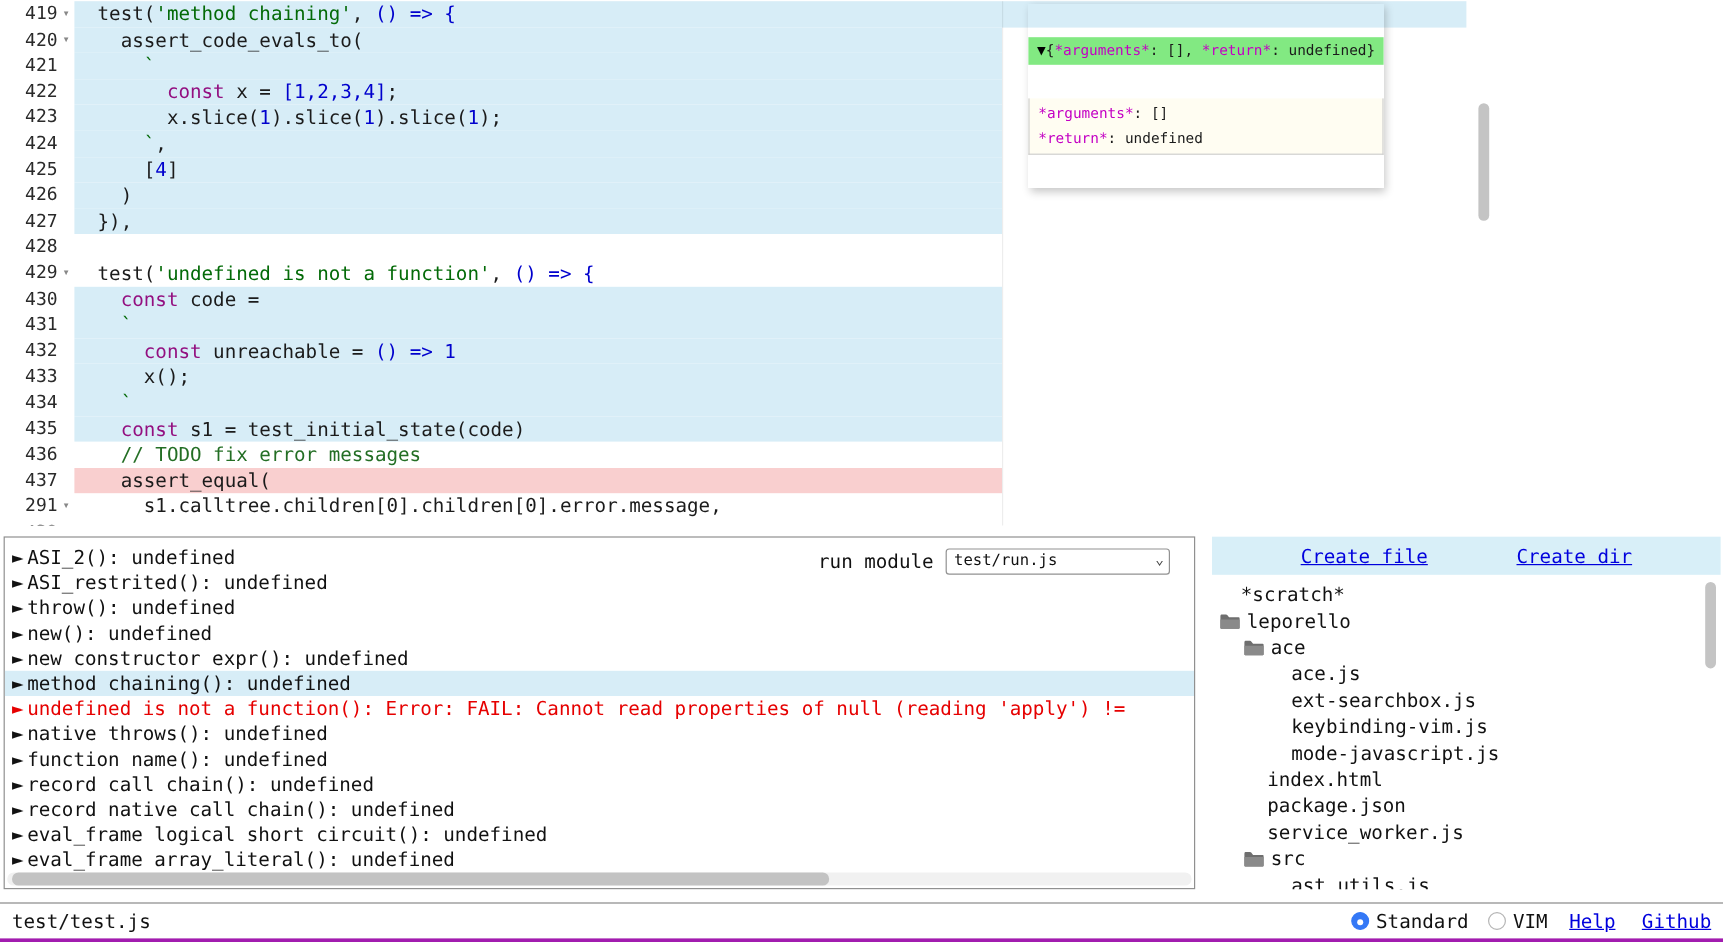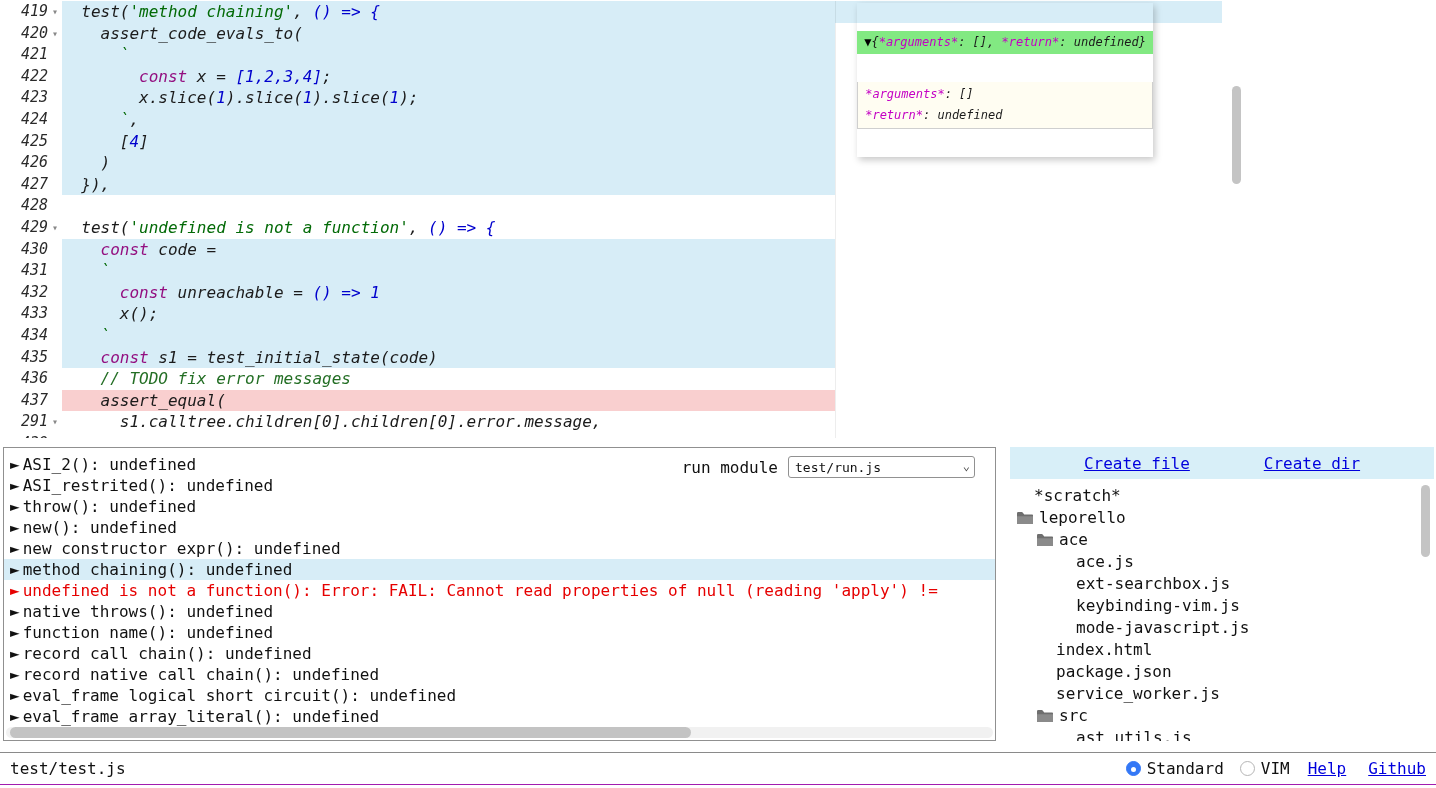--- a/index.html
+++ b/index.html
@@ -5,21 +5,21 @@
   * { box-sizing: border-box; margin: 0; padding: 0; }
   html,body { width:1436px; height:788px; background:#fff; overflow:hidden;
               font-family:"DejaVu Sans Mono", monospace; }
   :root{
     --hl-blue:#d7edf7; --hl-pink:#f9cfcf; --tooltip-green:#82e982; --tooltip-cream:#fffdf2;
     --link-blue:#0000dd; --error-red:#e60000; --str-green:#036a07; --kw-purple:#930f80;
     --num-blue:#0000cd; --com-green:#236e24; --key-magenta:#c400c4; --files-header-blue:#d8eff8;
     --radio-blue:#3478f6;
   }
   
-  .editor{position:absolute; left:0; top:0; width:1248px; height:438px; overflow:hidden; background:#fff;font-style:italic;}
+  .editor{position:absolute; left:0; top:0; width:1248px; height:438px; overflow:hidden; background:#fff;}
   .gutter{position:absolute; left:0; top:1px; width:62px;}
   .gutter-line{height:21.6px; line-height:21.6px; font-size:15px; color:#2a2a2a;
                display:flex; justify-content:flex-end; align-items:center;}
   .g-fold{width:14px; font-size:10px; color:#888; text-align:center;}
   .content{position:absolute; left:62px; top:1px; right:26px;}
   .code-line{position:relative; height:21.6px; line-height:21.6px; font-size:16px;
              white-space:pre; color:#1b1b1b;}
   .code-line > span{position:relative; z-index:2;}
   .code-line::before{content:""; position:absolute; left:0; top:0; height:100%; width:0; z-index:0;}
   .hl-blue::before{width:773px; background:var(--hl-blue);}
@@ -63,21 +63,21 @@
   .files-header{height:32px; background:var(--files-header-blue); display:flex;
                 align-items:center; justify-content:space-evenly; font-size:16px;}
   .files-header a{color:var(--link-blue); text-decoration:underline;}
   .file-tree{padding-top:6px;}
   .tree-row{height:22px; line-height:22px; font-size:16px; display:flex; align-items:center;
             white-space:pre; color:#111;}
   .folder-icon{margin-right:5px; flex:none;}
   .files-thumb{right:4px; top:38px; height:72px;}
   
   .statusbar{position:absolute; left:0; top:752px; width:1436px; height:33px;
-             border-top:1px solid #8a8a8a; border-bottom:1px solid #a21caf; background:#fff;
+             border-top:1px solid #8a8a8a; border-bottom:3px solid #a21caf; background:#fff;
              display:flex; align-items:center; padding:0 10px; font-size:16px; color:#111;}
   .sb-right{margin-left:auto; display:flex; align-items:center; gap:18px;}
   .modes{display:flex; align-items:center; gap:16px;}
   .mode{display:flex; align-items:center; gap:6px; cursor:default;}
   .radio{width:15px; height:15px; border-radius:50%; border:1px solid #b5b5b5;
          background:#fff; position:relative; flex:none;}
   .radio.sel{background:var(--radio-blue); border-color:var(--radio-blue);}
   .radio.sel::after{content:""; position:absolute; left:4.5px; top:4.5px; width:5px; height:5px;
                     border-radius:50%; background:#fff;}
   .sb-links{display:flex; align-items:flex-start; gap:22px;}

